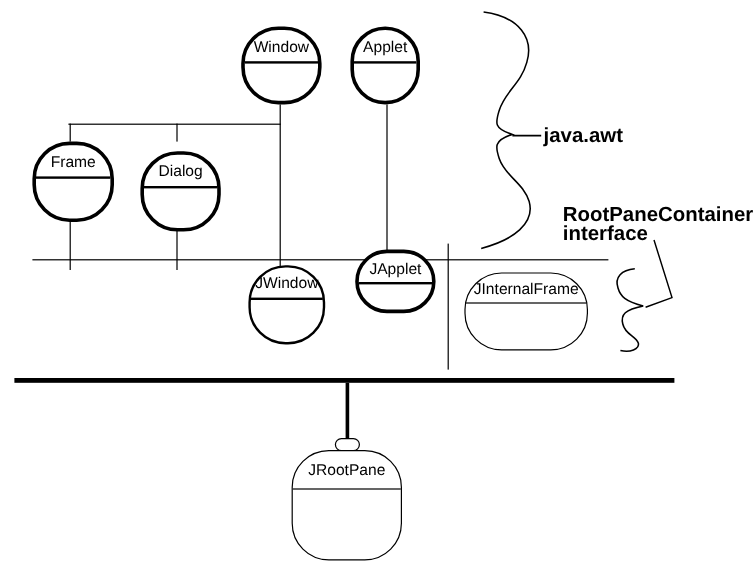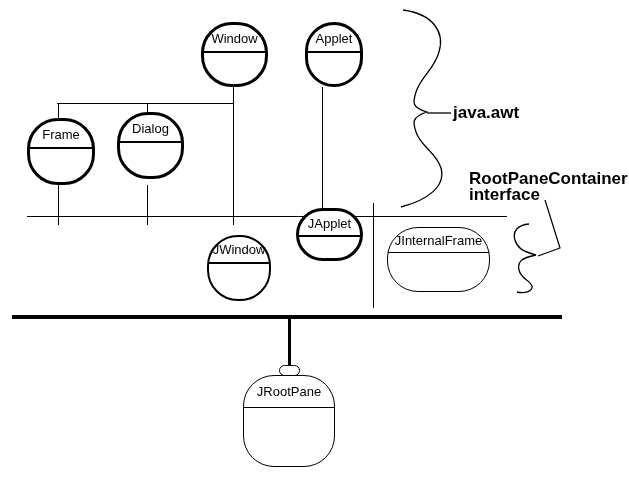--- a/index.html
+++ b/index.html
@@ -40,32 +40,32 @@
 
   <div class="line" style="left:373px;top:203px;width:1px;height:105px"></div>
 
   <div class="line" style="left:12px;top:315px;width:550px;height:4px"></div>
   <div class="line" style="left:288px;top:319px;width:3px;height:46px"></div>
   <div class="uml-box b1" style="left:279px;top:365px;width:21px;height:11px"></div>
 
   <div class="uml-box b3" style="left:201px;top:22px;width:67px;height:65px">
     <div class="box-title sep2" style="height:26px">Window</div>
   </div>
-  <div class="uml-box b3" style="left:305px;top:22px;width:58px;height:65px">
+  <div class="uml-box b3" style="left:292px;top:22px;width:58px;height:65px">
     <div class="box-title sep2" style="height:26px">Applet</div>
   </div>
 
   <div class="uml-box b3" style="left:27px;top:118px;width:68px;height:67px">
     <div class="box-title sep2" style="height:26px">Frame</div>
   </div>
-  <div class="uml-box b3" style="left:117px;top:112px;width:67px;height:67px">
+  <div class="uml-box b3" style="left:117px;top:126px;width:67px;height:67px">
     <div class="box-title sep2" style="height:26px">Dialog</div>
   </div>
 
-  <div class="uml-box b2" style="left:207px;top:235px;width:64px;height:66px">
+  <div class="uml-box b2" style="left:207px;top:221px;width:64px;height:66px">
     <div class="box-title sep2" style="height:25px">JWindow</div>
   </div>
   <div class="uml-box b3" style="left:296px;top:208px;width:67px;height:53px">
     <div class="box-title sep2" style="height:24px">JApplet</div>
   </div>
   <div class="uml-box b1" style="left:387px;top:227px;width:103px;height:65px">
     <div class="box-title sep1" style="height:24px">JInternalFrame</div>
   </div>
 
   <div class="uml-box b1" style="left:243px;top:375px;width:92px;height:92px">

